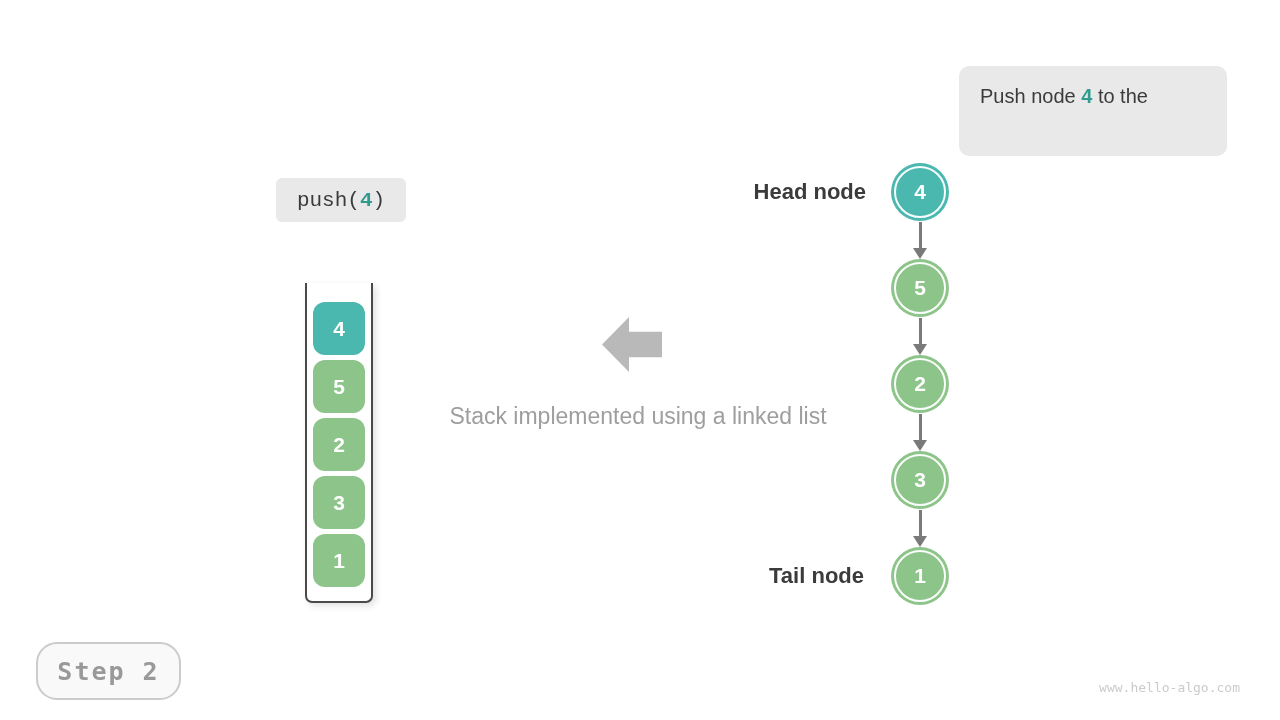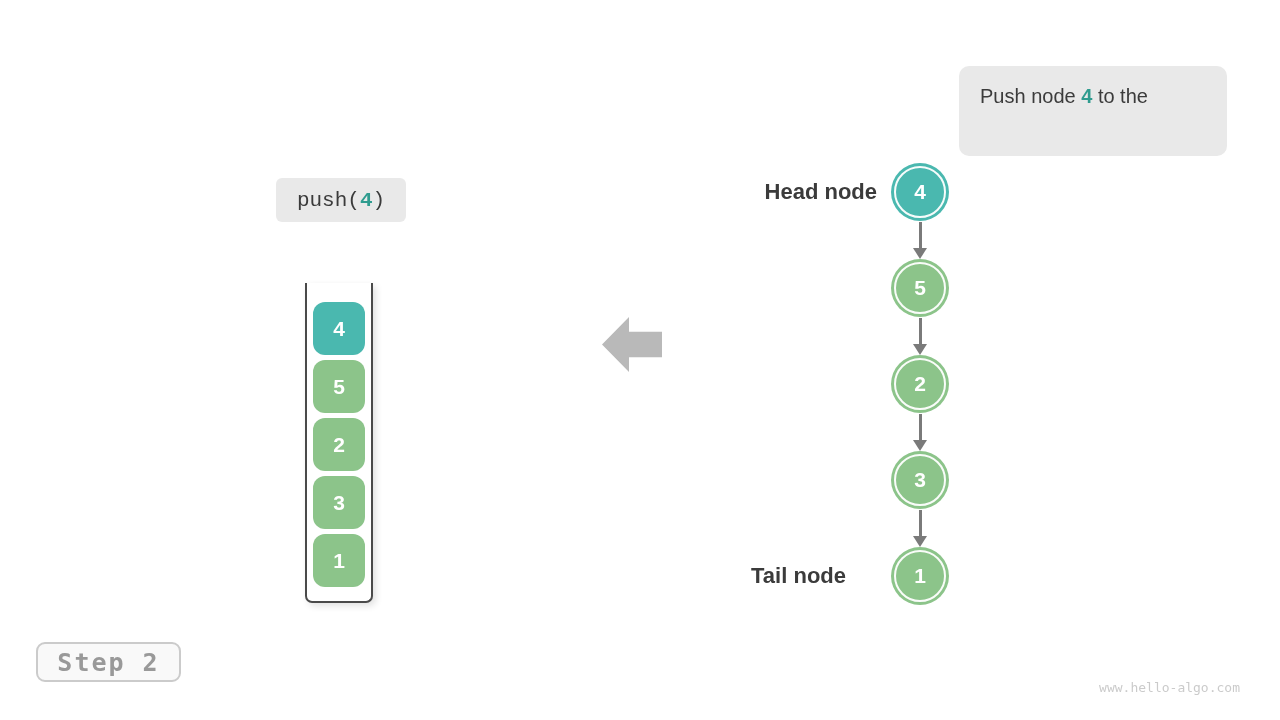--- a/index.html
+++ b/index.html
@@ -57,22 +57,22 @@
   .caption {
     position: absolute; left: 408px; top: 403px; width: 460px;
     text-align: center; font-size: 23px; color: var(--caption_gray, #9e9e9e);
   }
 
   
   .side-label {
     position: absolute; font-size: 22px; font-weight: bold;
     color: var(--label_dark, #3b3b3b); line-height: 26px; white-space: nowrap;
   }
-  .head-label { right: 403px; top: 179px; }
-  .tail-label { right: 434px; top: 563px; }
+  .head-label { right: 414px; top: 179px; }
+  .tail-label { right: 416px; top: 563px; }
 
   
   .node {
     position: absolute; left: 891px; width: 58px; height: 58px; border-radius: 50%;
     background: var(--green, #8cc48a);
     display: flex; align-items: center; justify-content: center;
   }
   .node::before {
     content: ""; position: absolute; inset: 3px; border-radius: 50%;
     border: 2px solid rgba(255,255,255,0.95);
@@ -87,23 +87,23 @@
     background: var(--link_arrow_gray, #7a7a7a);
   }
   .link-arrow .tri {
     position: absolute; left: 0; top: 26px; width: 0; height: 0;
     border-left: 7px solid transparent; border-right: 7px solid transparent;
     border-top: 11px solid var(--link_arrow_gray, #7a7a7a);
   }
 
   
   .step-box {
-    position: absolute; left: 36px; top: 642px; width: 145px; height: 40px;
+    position: absolute; left: 36px; top: 642px; width: 145px; height: 58px;
     box-sizing: border-box; border: 2px solid var(--step_border, #cbcbcb);
-    background: var(--step_bg, #f9f9f9); border-radius: 9px;
+    background: var(--step_bg, #f9f9f9); border-radius: 21px;
     display: flex; align-items: center; justify-content: center;
     font-family: "DejaVu Sans Mono", monospace; font-size: 25px; font-weight: bold;
     letter-spacing: 2px; color: var(--step_text, #999999);
   }
 
   
   .watermark {
     position: absolute; right: 40px; top: 680px;
     font-family: "DejaVu Sans Mono", monospace; font-size: 13px;
     color: var(--watermark_gray, #cbcbcb);
@@ -132,20 +132,21 @@
       </div>
     <div class="stack-item">
         <span>3</span>
       </div>
     <div class="stack-item">
         <span>1</span>
       </div>
   </div>
 
   <div class="big-arrow"></div>
+  <div class="caption">Stack implemented using a linked list</div>
 
   <div class="side-label head-label">Head node</div>
   <div class="side-label tail-label">Tail node</div>
 
   <div class="node hl" style="top:163px">
       <span class="node-value">4</span>
     </div>
   <div class="node" style="top:259px">
       <span class="node-value">5</span>
     </div>

